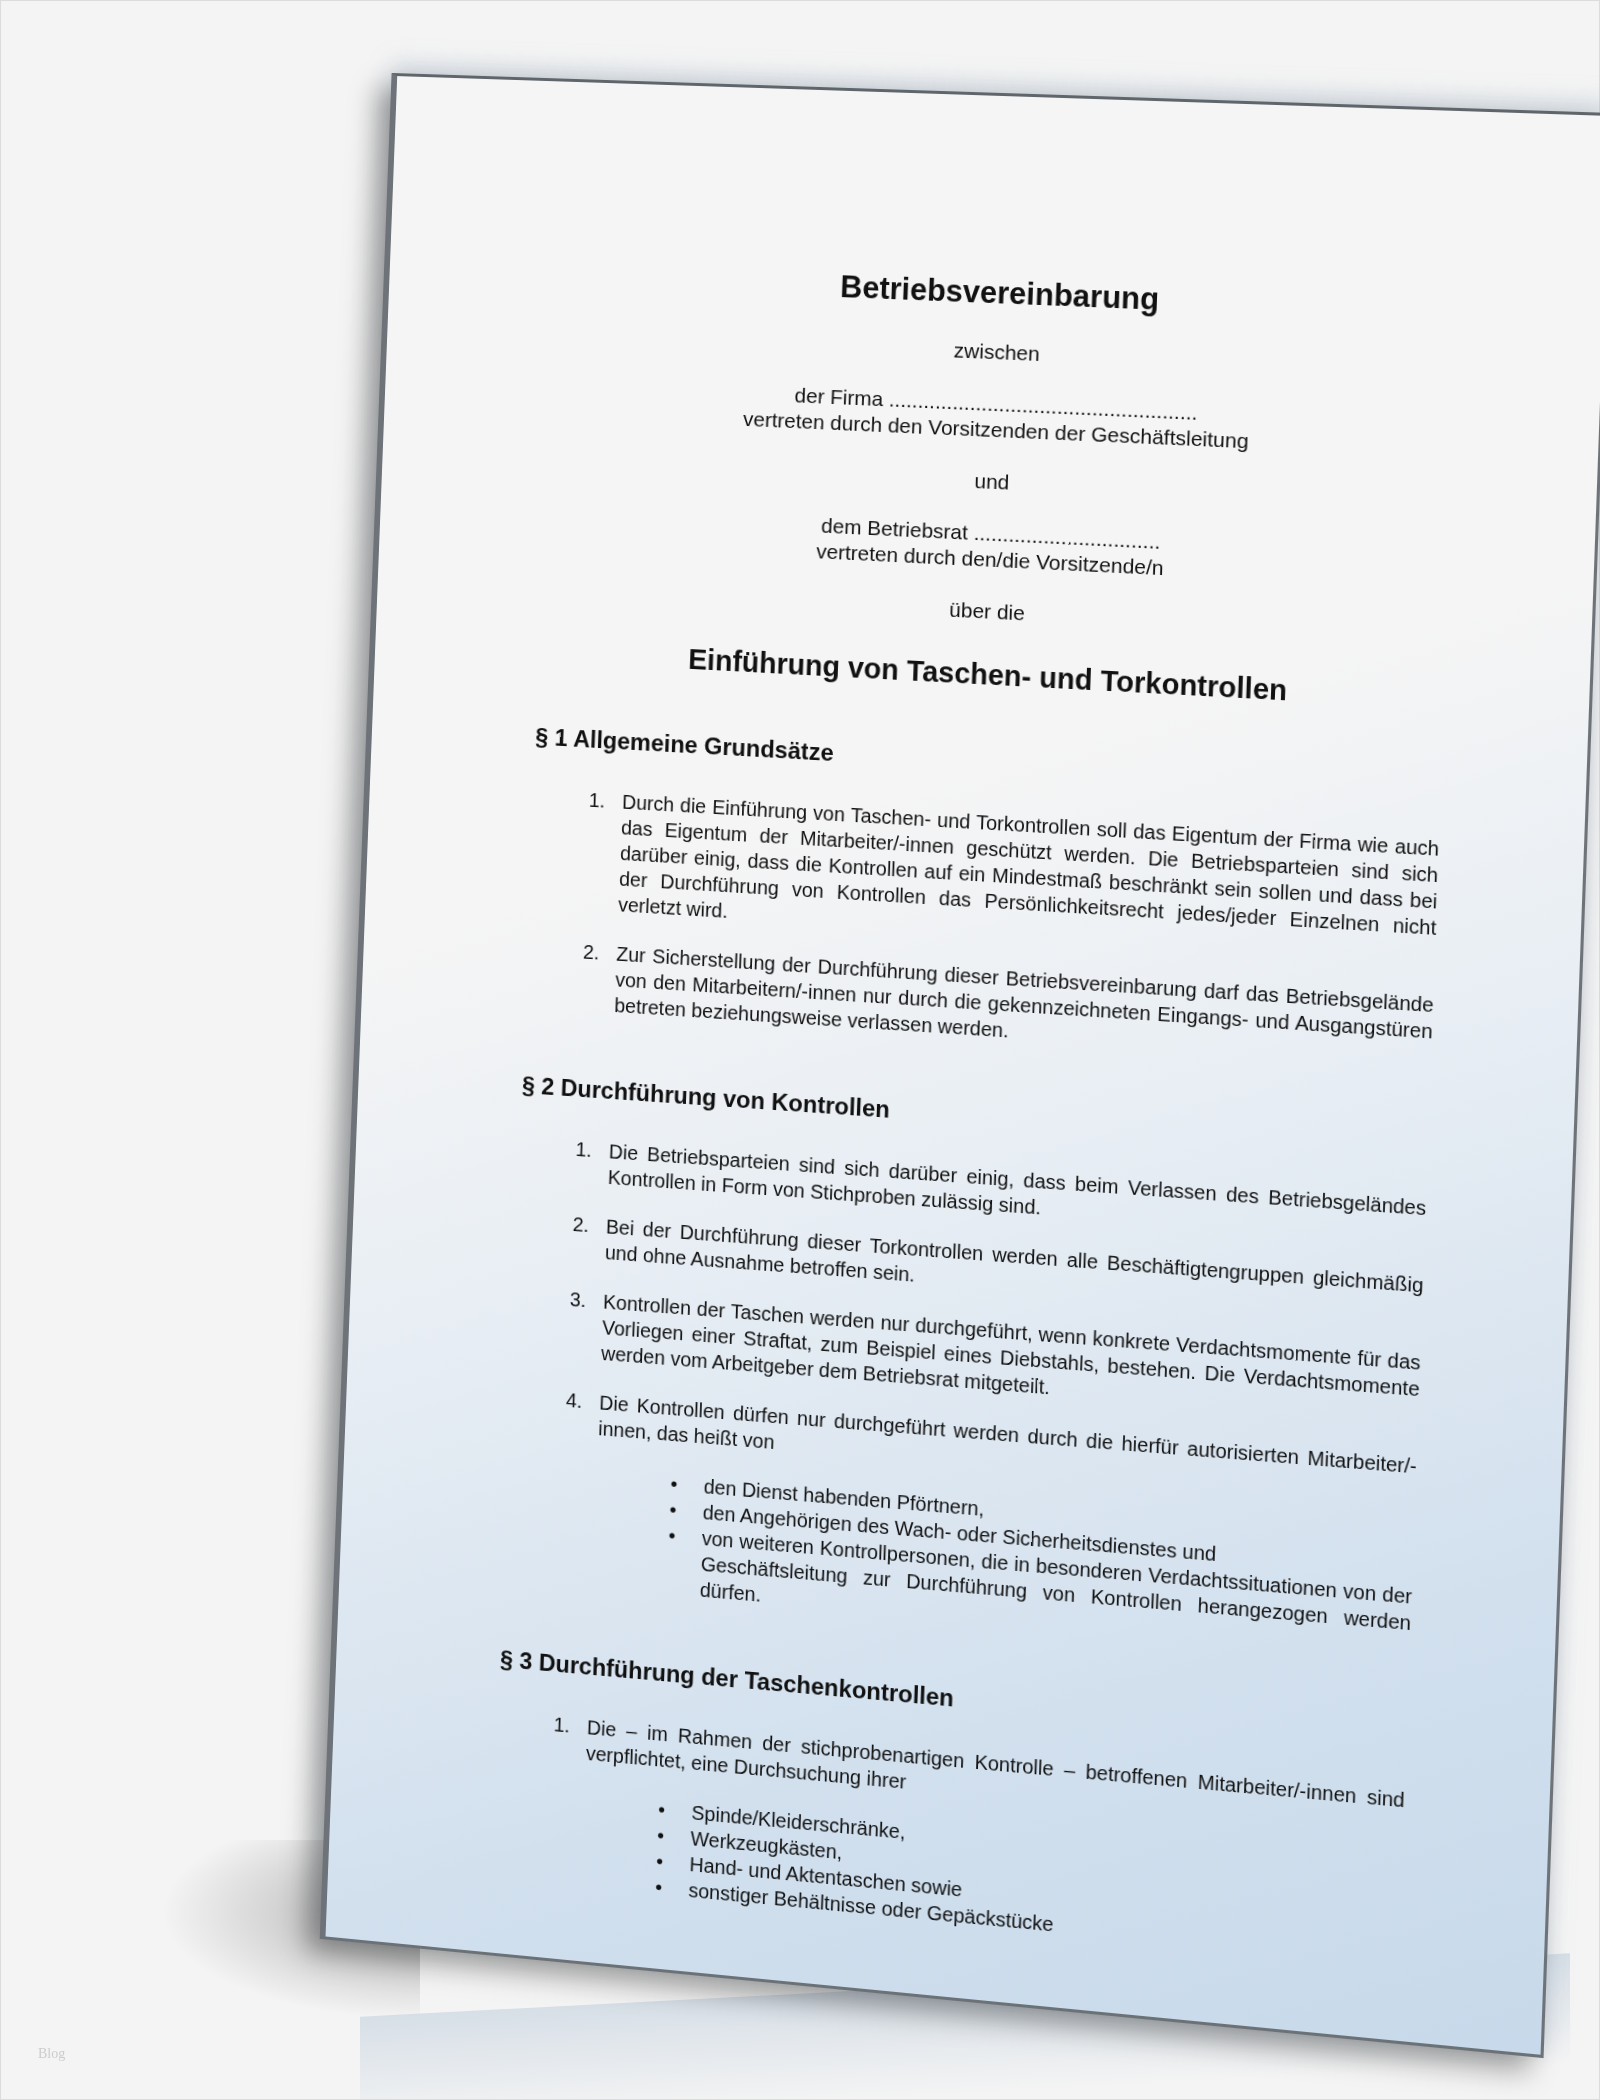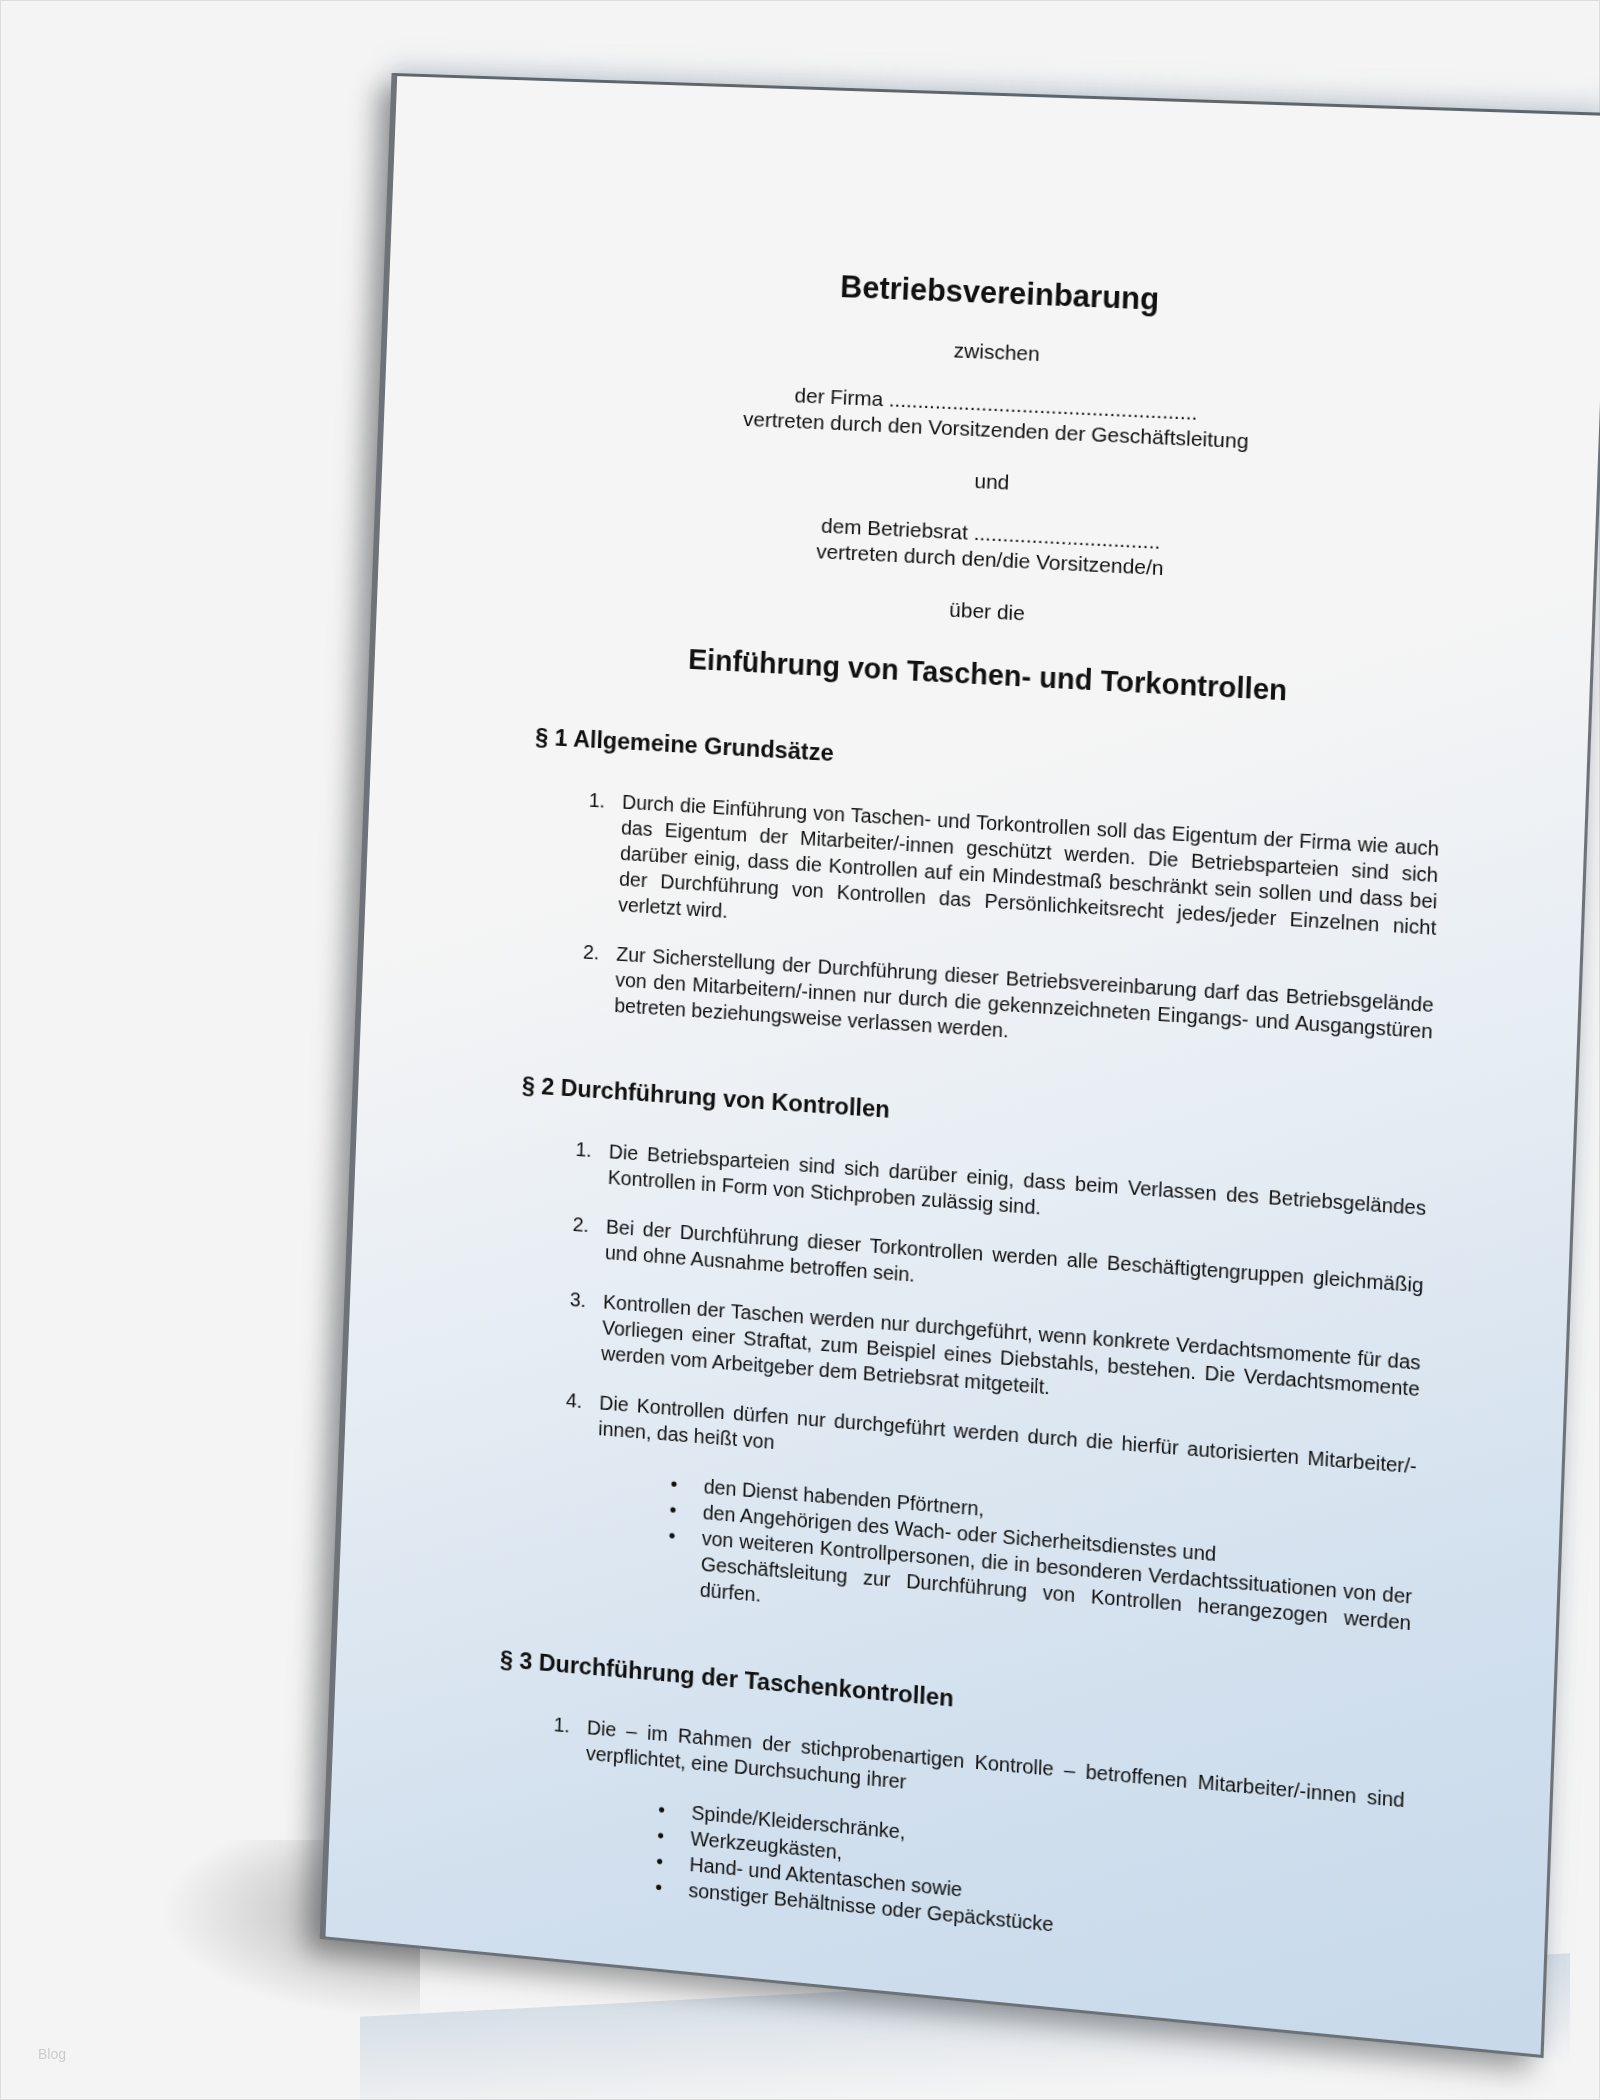--- a/index.html
+++ b/index.html
@@ -21,21 +21,21 @@
   .line{font-size:21px;line-height:26px;}
   .gap{height:26px;}
   .subtitle{font-size:29px;font-weight:bold;margin:34px 0 56px 0;}
   .h2{font-size:24px;font-weight:bold;margin:0 0 34px 0;}
   ol{margin:0 0 0 0;padding:0 0 0 80px;}
   li.item{font-size:20px;line-height:26px;text-align:justify;margin-bottom:24px;padding-left:12px;}
   ul{margin:24px 0 10px 0;padding-left:110px;list-style:none;}
   ul li{font-size:20px;line-height:26px;position:relative;text-align:justify;}
   ul li .bullet{position:absolute;left:-34px;top:0;}
   .section{margin-bottom:60px;}
-  .watermark{position:absolute;left:38px;top:2046px;font-size:14px;color:#ccc;}
+  .watermark{position:absolute;left:38px;top:2046px;font-size:14px;color:#ccc;font-family:Liberation Serif, serif;}
 </style>
 </head>
 <body>
 
 <div class="frame"></div>
 <div class="shade"></div>
 <div class="reflect"></div>
 
 <div class="stage">
   <div class="sheet">

